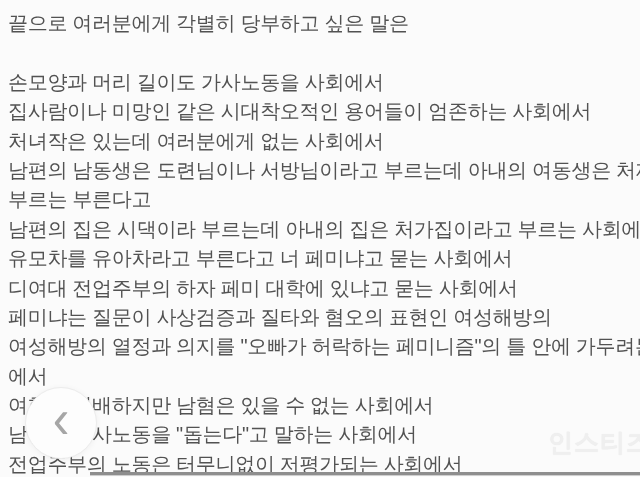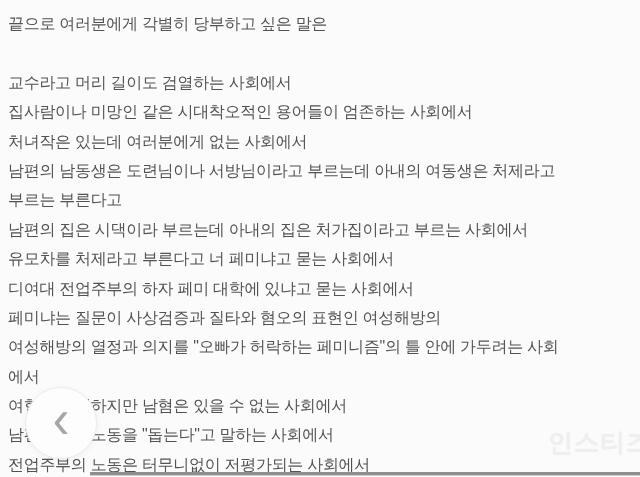--- a/index.html
+++ b/index.html
@@ -18,21 +18,21 @@
     font-family:"Liberation Sans","DejaVu Sans",sans-serif;
   }
   .text-block{
     position:absolute;
     left:8px;top:9px;right:0;
     color:var(--text);
   }
   .text-line{
     height:29.4px;
     line-height:29.4px;
-    font-size:16px;
+    font-size:20px;
     letter-spacing:-0.3px;
     white-space:nowrap;
     overflow:hidden;
   }
   .nav-prev{
     position:absolute;
     left:25px;top:387px;
     width:72px;height:72px;
     border-radius:50%;
     background:#fdfdfd;
@@ -72,27 +72,27 @@
     left:0;right:0;top:3px;height:1px;
     background:#cfcfcf;
   }
 </style>
 </head>
 <body>
 
 <div class="text-block">
     <div class="text-line">끝으로 여러분에게 각별히 당부하고 싶은 말은</div>
     <div class="text-line">&nbsp;</div>
-    <div class="text-line">교수라고 머리 길이도 검열하는 사회에서</div>
+    <div class="text-line">손모양과 머리 길이도 가사노동을 사회에서</div>
     <div class="text-line">집사람이나 미망인 같은 시대착오적인 용어들이 엄존하는 사회에서</div>
     <div class="text-line">처녀작은 있는데 여러분에게 없는 사회에서</div>
     <div class="text-line">남편의 남동생은 도련님이나 서방님이라고 부르는데 아내의 여동생은 처제라고</div>
     <div class="text-line">부르는 부른다고</div>
     <div class="text-line">남편의 집은 시댁이라 부르는데 아내의 집은 처가집이라고 부르는 사회에서</div>
-    <div class="text-line">유모차를 처제라고 부른다고 너 페미냐고 묻는 사회에서</div>
+    <div class="text-line">유모차를 유아차라고 부른다고 너 페미냐고 묻는 사회에서</div>
     <div class="text-line">디여대 전업주부의 하자 페미 대학에 있냐고 묻는 사회에서</div>
     <div class="text-line">페미냐는 질문이 사상검증과 질타와 혐오의 표현인 여성해방의</div>
     <div class="text-line">여성해방의 열정과 의지를 "오빠가 허락하는 페미니즘"의 틀 안에 가두려는 사회</div>
     <div class="text-line">에서</div>
     <div class="text-line">여혐은 지배하지만 남혐은 있을 수 없는 사회에서</div>
     <div class="text-line">남편의 가사노동을 "돕는다"고 말하는 사회에서</div>
     <div class="text-line">전업주부의 노동은 터무니없이 저평가되는 사회에서</div>
   </div>
 
 <div class="nav-prev">

